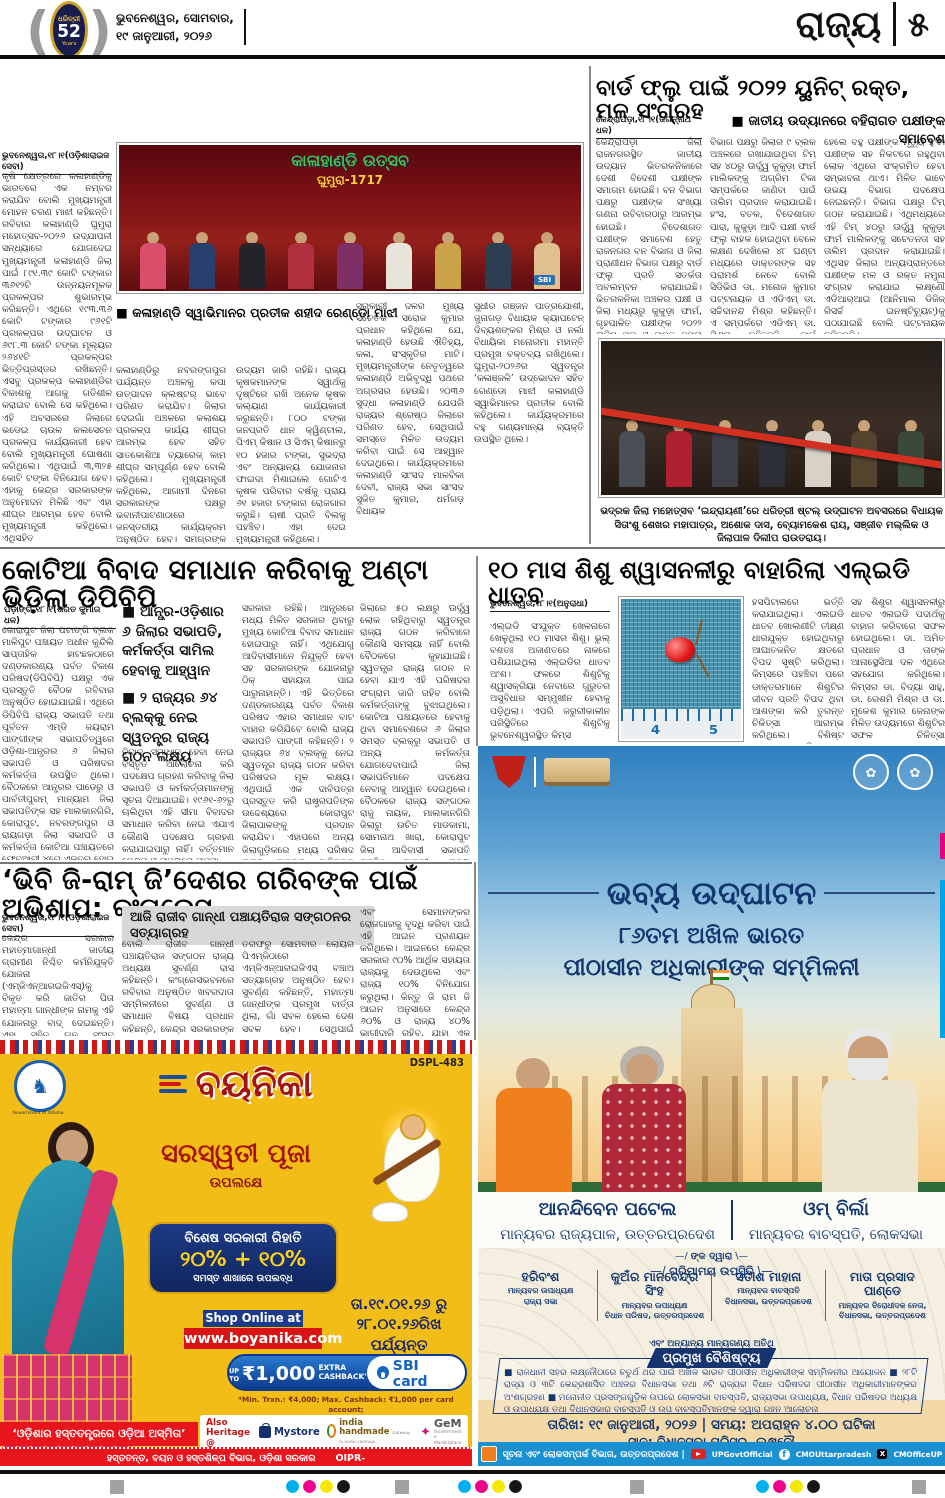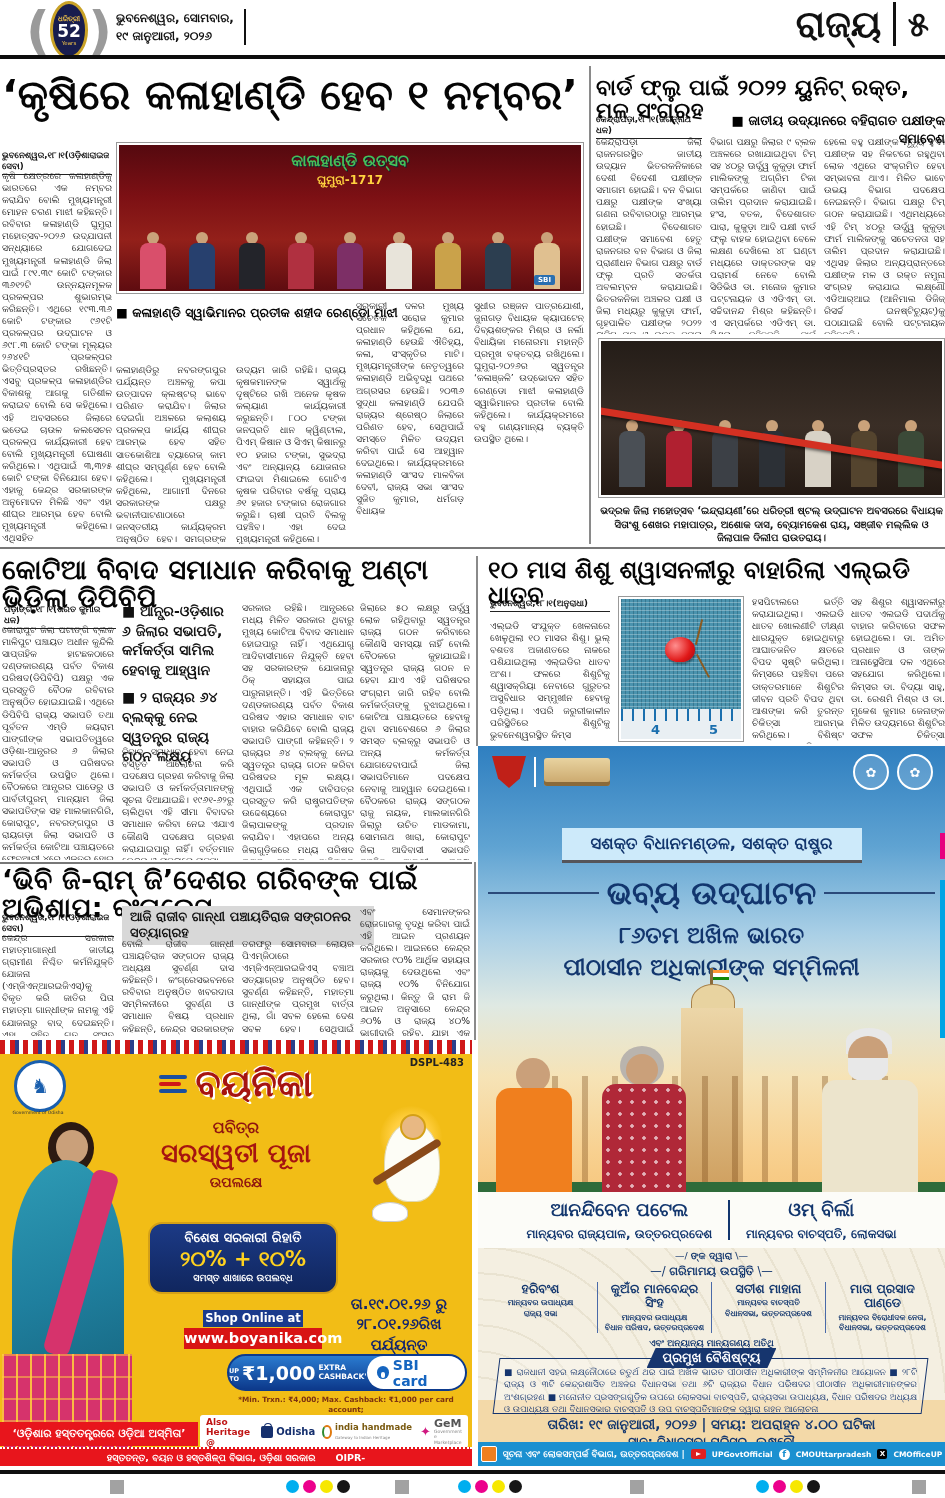--- a/index.html
+++ b/index.html
@@ -180,28 +180,28 @@
   .anandi .bd{left:18px;top:44px;width:84px;height:108px;background:#b02838;
       background-image:radial-gradient(circle,rgba(255,255,255,.65) 1.5px,transparent 2px);background-size:12px 12px;}
   .modi .hair{position:absolute;left:40px;top:4px;width:46px;height:26px;border-radius:50% 50% 0 0;background:#e8e8e8;}
   .modi .hd{left:42px;top:12px;width:40px;height:40px;}
   .modi .beard{position:absolute;left:42px;top:34px;width:40px;height:24px;border-radius:0 0 50% 50%;background:#e8e8e8;}
   .modi .bd{left:16px;top:56px;width:96px;height:112px;background:#ece4cc;}
   .up-names{position:absolute;left:0;top:446px;width:100%;height:56px;background:#fcfcf8;
       display:flex;align-items:center;justify-content:center;}
   .up-name-cell{text-align:center;padding:0 16px;color:#12366e;}
   .up-name-cell .n{font-size:18.5px;font-weight:bold;}
-  .up-name-cell .t{font-size:12px;font-weight:bold;margin-top:6px;}
+  .up-name-cell .t{font-size:14px;font-weight:normal;margin-top:6px;}
   .up-name-div{width:2px;height:40px;background:#12366e;}
   .up-cream{position:absolute;left:0;top:502px;width:100%;height:152px;background:#f4efe1;
       background-image:repeating-radial-gradient(circle at 0 120%,rgba(200,190,160,.25) 0 2px,transparent 2px 26px);}
   .up-by{position:absolute;width:100%;top:2px;text-align:center;color:#12366e;font-size:9.5px;font-weight:bold;}
   .up-presence{position:absolute;width:100%;top:16px;text-align:center;color:#12366e;font-size:11.5px;font-weight:bold;}
   .deco-dash{color:#12366e;font-weight:normal;}
-  .guests{position:absolute;left:6px;top:34px;width:455px;display:flex;justify-content:center;}
+  .guests{position:absolute;left:6px;top:22px;width:455px;display:flex;justify-content:center;}
   .guest{flex:1;text-align:center;color:#12366e;padding:0 4px;}
   .guest + .guest{border-left:1.5px solid #4a6aa8;}
   .guest .n{font-size:12.5px;font-weight:bold;line-height:1.15;}
   .guest .t{font-size:7.8px;font-weight:bold;margin-top:2px;line-height:1.3;}
   .up-others{position:absolute;width:100%;top:90px;text-align:center;color:#12366e;font-size:9px;font-weight:bold;}
   .feat-badge{position:absolute;left:50%;transform:translateX(-50%);top:100px;background:#16356e;color:#fff;
       font-size:13px;font-weight:bold;padding:2px 16px;clip-path:polygon(7% 0,100% 0,93% 100%,0 100%);z-index:3;}
   .feat-box{position:absolute;left:18px;top:110px;width:427px;height:54px;border:1.5px solid #16356e;
       transform:skewX(-7deg);background:rgba(255,255,255,.25);}
   .feat-text{position:absolute;left:26px;top:118px;width:413px;font-size:8.8px;color:#16356e;
@@ -245,21 +245,20 @@
     <div>ଭୁବନେଶ୍ୱର, ସୋମବାର,</div>
     <div>୧୯ ଜାନୁଆରୀ, ୨୦୨୬</div>
   </div>
   <div class="abs m-sec">
     <span class="s">ରାଜ୍ୟ</span>
     <span class="d"></span>
     <span class="p">୫</span>
   </div>
   <div class="abs head-rule"></div>
 
-  <div class="abs headline" style="left:2px;top:74px;width:582px;font-size:41px;">‘କୃଷିରେ କଳାହାଣ୍ଡି ହେବ ୧ ନମ୍ବର’</div>
   <div class="abs byline" style="left:2px;top:150px;width:110px;">ଭୁବନେଶ୍ୱର,୧୮।୧(ଓଡ଼ିଶାରାଇଜ ସେବା)</div>
   <div class="abs body-txt just" style="left:2px;top:170px;width:110px;height:374px;">କୃଷି କ୍ଷେତ୍ରରେ କଳାହାଣ୍ଡିକୁ ଭାରତରେ ଏକ ନମ୍ବର କରାଯିବ ବୋଲି ମୁଖ୍ୟମନ୍ତ୍ରୀ ମୋହନ ଚରଣ ମାଝୀ କହିଛନ୍ତି। ରବିବାର କଳାହାଣ୍ଡି ଘୁମୁରା ମହୋତ୍ସବ-୨୦୨୬ ଉଦ୍‌ଯାପନୀ ସନ୍ଧ୍ୟାରେ ଯୋଗଦେଇ ମୁଖ୍ୟମନ୍ତ୍ରୀ କଳାହାଣ୍ଡି ଜିଲା ପାଇଁ ୮୯୧.୩୯ କୋଟି ଟଙ୍କାର ୩୬୧୨ଟି ଉନ୍ନୟନମୂଳକ ପ୍ରକଳ୍ପର ଶୁଭାରମ୍ଭ କରିଛନ୍ତି। ଏଥିରେ ୧୯୩.୩୬ କୋଟି ଟଙ୍କାର ୯୬୧ଟି ପ୍ରକଳ୍ପର ଉଦ୍‌ଘାଟନ ଓ ୬୯୮.୩ କୋଟି ଟଙ୍କା ମୂଲ୍ୟର ୨୬୪୧ଟି ପ୍ରକଳ୍ପର ଭିତ୍ତିପ୍ରସ୍ତର ରଖିଛନ୍ତି। ଏସବୁ ପ୍ରକଳ୍ପ କଳାହାଣ୍ଡିର ବିକାଶକୁ ଆଗକୁ ଗତିଶୀଳ କରାଇବ ବୋଲି ସେ କହିଥିଲେ। ଏହି ଅବସରରେ ଜିଲାରେ ଭଡେଇ ଚାଉଳ କଲସେଚନ ପ୍ରକଳ୍ପ କାର୍ଯ୍ୟକାରୀ ହେବ ବୋଲି ମୁଖ୍ୟମନ୍ତ୍ରୀ ଘୋଷଣା କରିଥିଲେ। ଏଥିପାଇଁ ୩,୩୨୫ କୋଟି ଟଙ୍କା ବିନିଯୋଗ ହେବ। ଏହାକୁ କେନ୍ଦ୍ର ସରକାରଙ୍କ ଅନୁମୋଦନ ମିଳିଛି ଏବଂ ଏହା ଶୀଘ୍ର ଆରମ୍ଭ ହେବ ବୋଲି ମୁଖ୍ୟମନ୍ତ୍ରୀ କହିଥିଲେ। ଏଥିସହିତ</div>
 
   <div class="abs photo-frame" style="left:116px;top:142px;width:468px;height:152px;">
     <div class="stage">
       <div class="b1">କାଳାହାଣ୍ଡି ଉତ୍ସବ</div>
       <div class="b2">ଘୁମୁରା-1717</div>
       <div class="people">
         <div class="person">
             <div class="hd"></div>
@@ -406,21 +405,20 @@
       <div class="odisha-logo-label">Government of Odisha</div>
       <div class="adcode">DSPL-483</div>
       <div class="brand-row">
         <div class="brand-mark">
             <i></i>
             <i></i>
             <i></i>
           </div>
         <div class="brand-name">ବୟନିକା</div>
       </div>
-      <div class="boy-c" style="top:64px;font-size:16px;">ପବିତ୍ର</div>
       <div class="boy-c" style="top:84px;font-size:26px;color:#a61410;">ସରସ୍ୱତୀ ପୂଜା</div>
       <div class="boy-c" style="top:120px;font-size:14px;">ଉପଲକ୍ଷେ</div>
 
       <div class="boy-madhuri">
         <div class="mad-hair"></div>
         <div class="mad-face"></div>
         <div class="mad-body"></div>
         <div class="mad-pallu"></div>
         <div class="mad-skirt"></div>
       </div>
@@ -465,21 +463,21 @@
 
       <div class="boy-terms">
         <div>*Min. Trxn.: ₹4,000; Max. Cashback: ₹1,000 per card account;</div>
         <div>Validity: 19 Jan - 17 Feb 2026. T&amp;C Apply.</div>
       </div>
 
       <div class="also-panel">
         <span class="also-label">Also Heritage @</span>
         <span class="mystore">
           <span class="bag"></span>
-          <span>Odisha</span>
+          <span>Mystore</span>
         </span>
         <span class="ihm">
           <span class="ring"></span>
           <span class="tx">
             <span>india</span>
             <span>handmade</span>
             <span class="tg">Gateway to Indian Heritage</span>
           </span>
         </span>
         <span class="gem">
@@ -504,21 +502,20 @@
     <div class="up-logos-l">
       <div class="up-emblem"></div>
       <div class="up-sep"></div>
       <div class="up-bldg-th"></div>
     </div>
     <div class="up-logos-r">
       <div class="up-circ">✿</div>
       <div class="up-circ">✿</div>
     </div>
 
-    <div class="up-band">ସଶକ୍ତ ବିଧାନମଣ୍ଡଳ, ସଶକ୍ତ ରାଷ୍ଟ୍ର</div>
 
     <div class="up-title-row">
       <span class="ln"></span>
       <span class="up-title">ଭବ୍ୟ ଉଦ୍‌ଘାଟନ</span>
       <span class="ln"></span>
     </div>
     <div class="up-sub" style="top:176px;">୮୬ତମ ଅଖିଳ ଭାରତ</div>
     <div class="up-sub" style="top:208px;">ପୀଠାସୀନ ଅଧିକାରୀଙ୍କ ସମ୍ମିଳନୀ</div>
 
     <div class="up-spire"></div>

